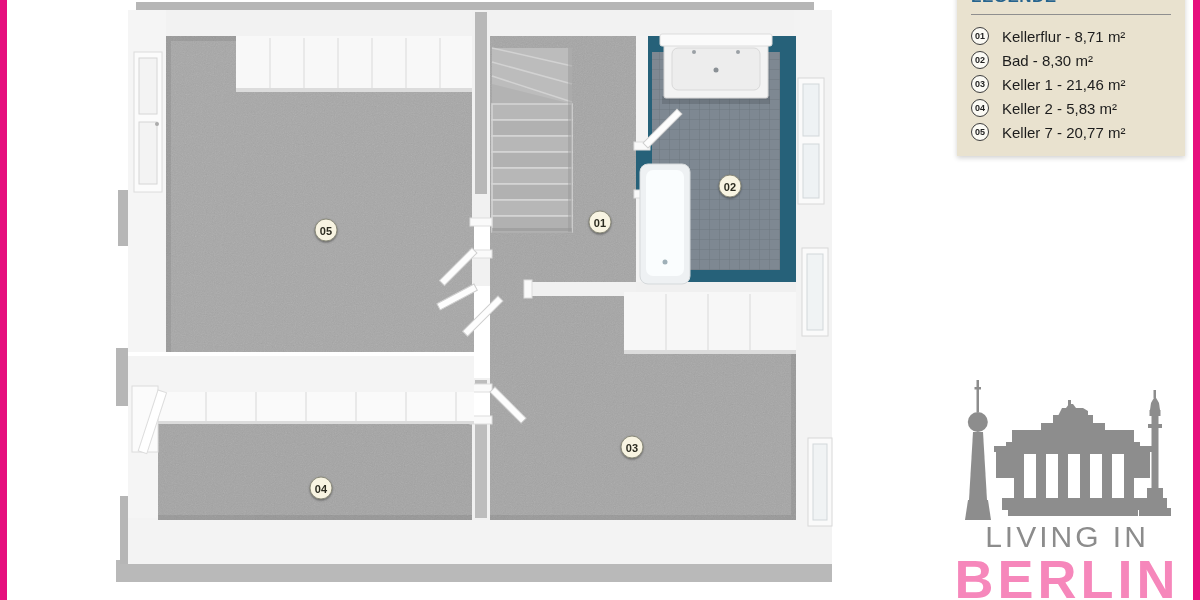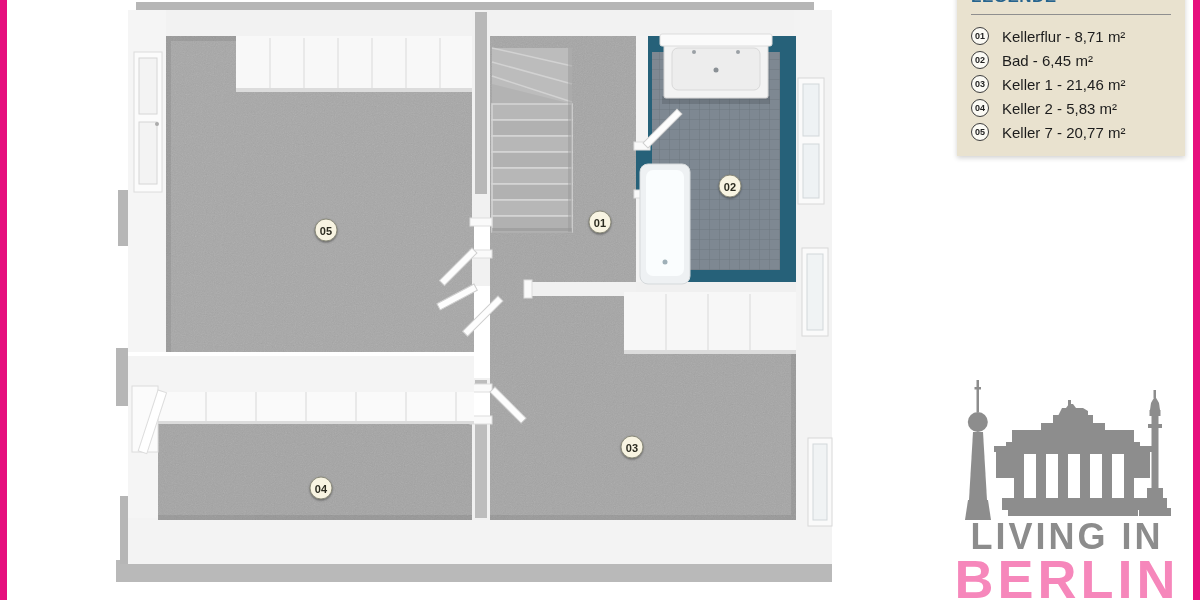--- a/index.html
+++ b/index.html
@@ -37,21 +37,21 @@
   .lrow{display:flex;align-items:center;height:24px;}
   .badge{flex:0 0 auto;width:16px;height:16px;border-radius:50%;
          background:#fbfaf4;border:1px solid #3c3c3c;
          display:flex;align-items:center;justify-content:center;
          font-size:9px;font-weight:bold;color:#222;margin-right:13px;}
   .ltext{font-size:15px;color:#1c1c1c;text-align:center;}
 
   
   .logo{position:absolute;left:942px;top:380px;width:250px;text-align:center;}
   .logo svg{display:block;margin:0 auto;}
-  .logo-line1{font-size:36px;line-height:30px;font-weight:bold;color:#8c8c8c;
+  .logo-line1{font-size:30px;line-height:30px;font-weight:normal;color:#8c8c8c;
               letter-spacing:3px;margin-top:2px;white-space:nowrap;}
   .logo-line2{font-size:54px;line-height:50px;font-weight:bold;color:#f687bb;
               letter-spacing:4px;margin-top:2px;white-space:nowrap;}
 </style>
 </head>
 <body>
 
 <div class="stage">
 
   <div class="bar bar-left"></div>
@@ -263,21 +263,21 @@
 
   <aside class="legend">
     <h2>LEGENDE</h2>
     <div class="rule"></div>
     <div class="lrow">
       <span class="badge">01</span>
       <span class="ltext">Kellerflur - 8,71 m²</span>
     </div>
     <div class="lrow">
       <span class="badge">02</span>
-      <span class="ltext">Bad - 6,45 m²</span>
+      <span class="ltext">Bad - 8,30 m²</span>
     </div>
     <div class="lrow">
       <span class="badge">03</span>
       <span class="ltext">Keller 1 - 21,46 m²</span>
     </div>
     <div class="lrow">
       <span class="badge">04</span>
       <span class="ltext">Keller 2 - 5,83 m²</span>
     </div>
     <div class="lrow">

